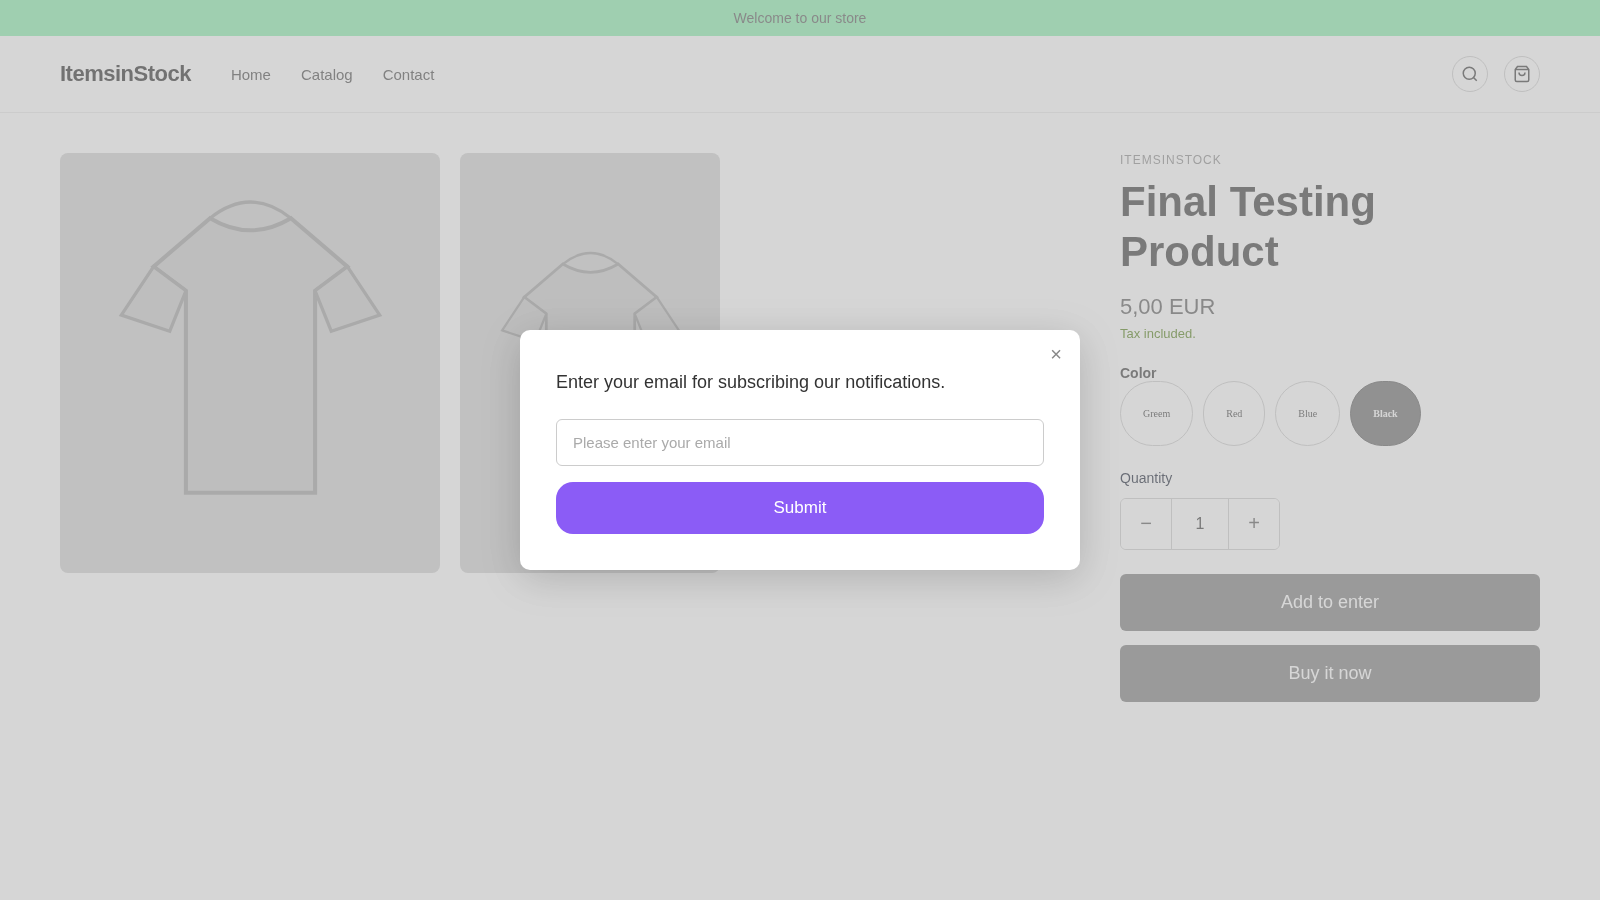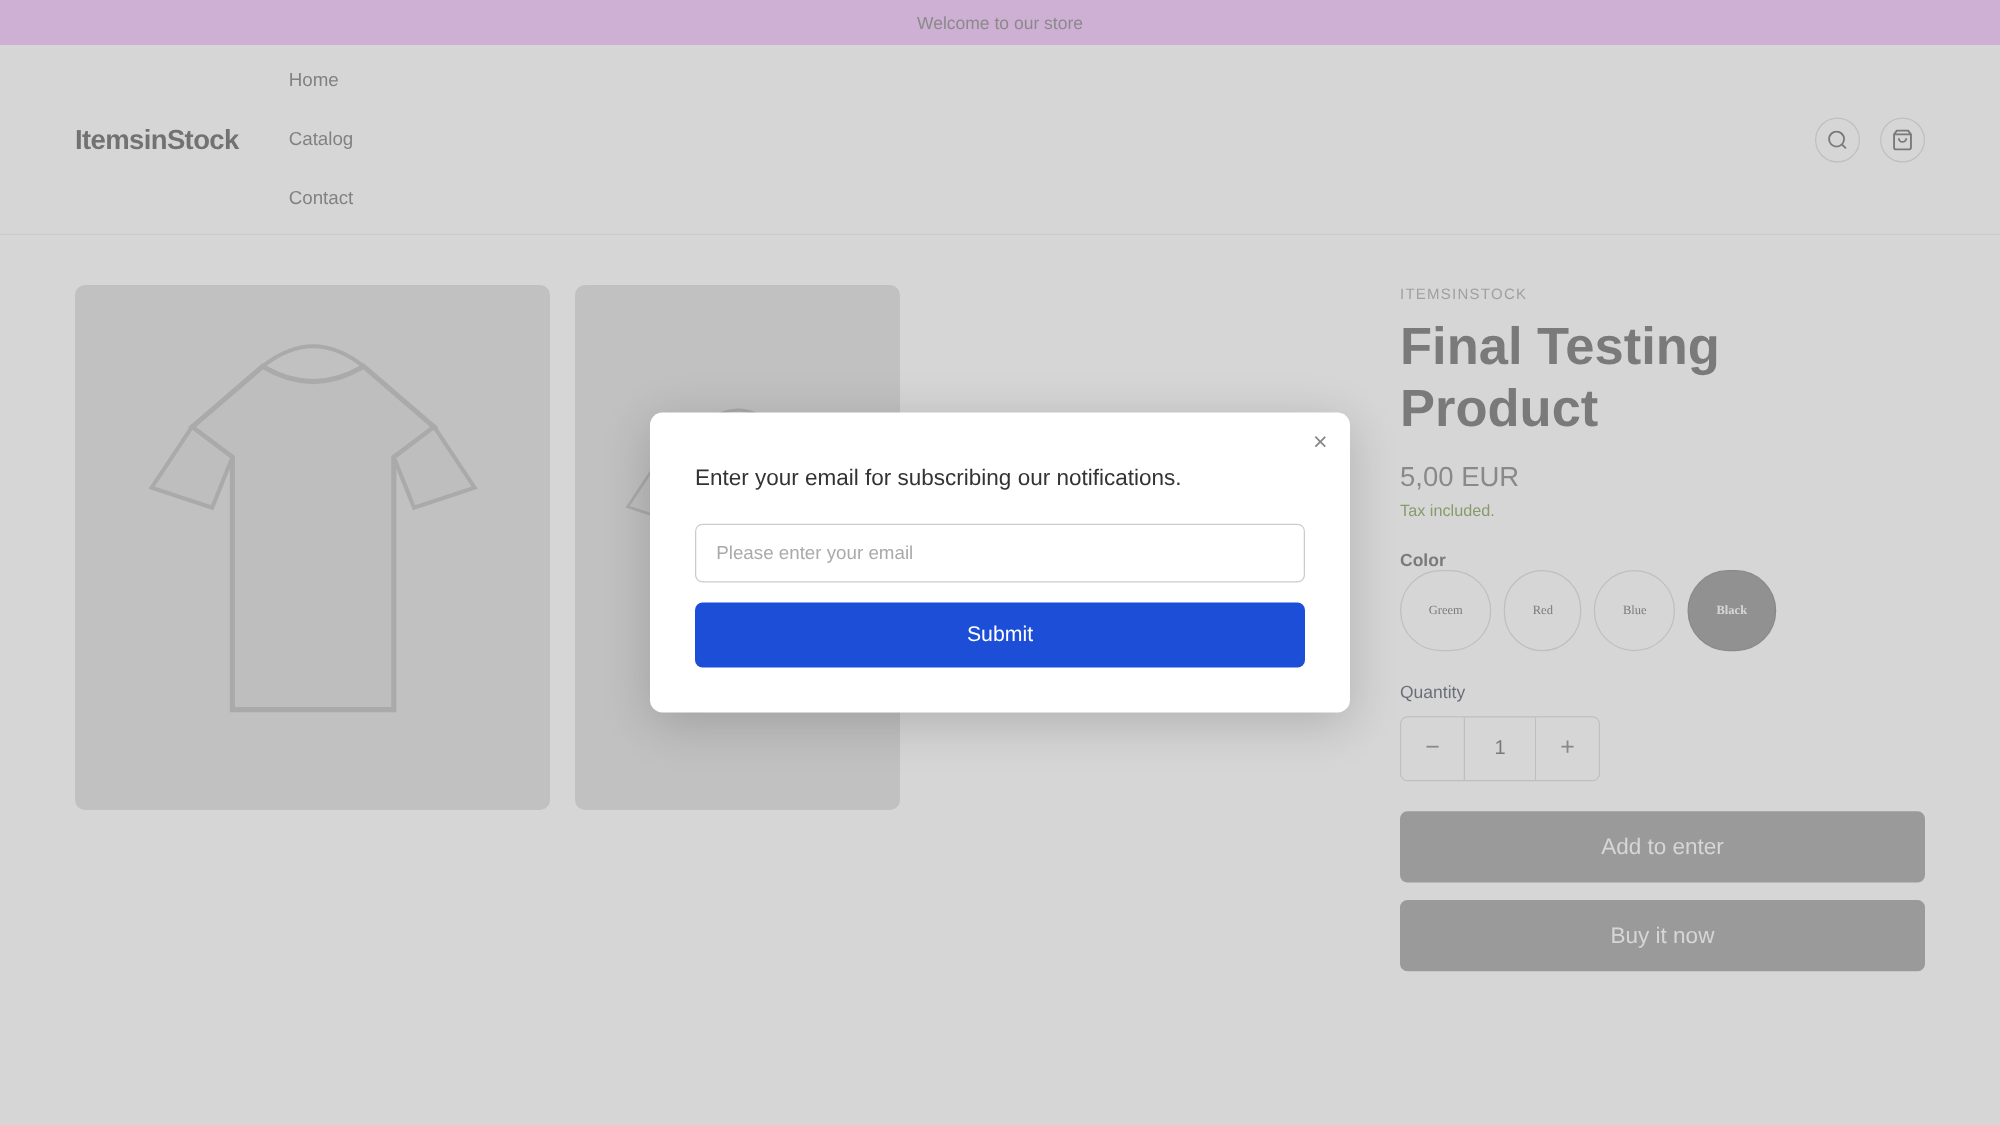--- a/index.html
+++ b/index.html
@@ -1,20 +1,20 @@
 <!DOCTYPE html>
 <html><head>
   <meta charset="utf-8">
   <style>
     * { box-sizing: border-box; margin: 0; padding: 0; }
     body { font-family: -apple-system, BlinkMacSystemFont, 'Segoe UI', Helvetica, Arial, sans-serif; background: #fff; color: #333; }
 
     
     .announcement-bar {
-      background: #f0abfc;
+      background: #86efac;
       text-align: center;
       padding: 10px;
       font-size: 14px;
       color: #555;
     }
 
     
     .header {
       display: flex;
       align-items: center;
@@ -29,21 +29,20 @@
     }
     .logo {
       font-size: 22px;
       font-weight: 700;
       color: #222;
       letter-spacing: -0.5px;
     }
     .nav {
       display: flex;
       gap: 30px;
-      flex-direction: column;
     }
     .nav a {
       text-decoration: none;
       color: #444;
       font-size: 15px;
     }
     .header-right {
       display: flex;
       align-items: center;
       gap: 16px;
@@ -272,24 +271,24 @@
       margin-bottom: 16px;
       outline: none;
       color: #333;
     }
     .modal-input::placeholder {
       color: #aaa;
     }
     .modal-submit {
       width: 100%;
       padding: 16px;
-      background: #1d4ed8;
+      background: #8b5cf6;
       color: #fff;
       border: none;
-      border-radius: 6px;
+      border-radius: 17px;
       font-size: 17px;
       cursor: pointer;
       font-weight: 500;
     }
   </style>
 </head>
 <body>
 
 <div class="announcement-bar">
   <span>Welcome to our store</span>

